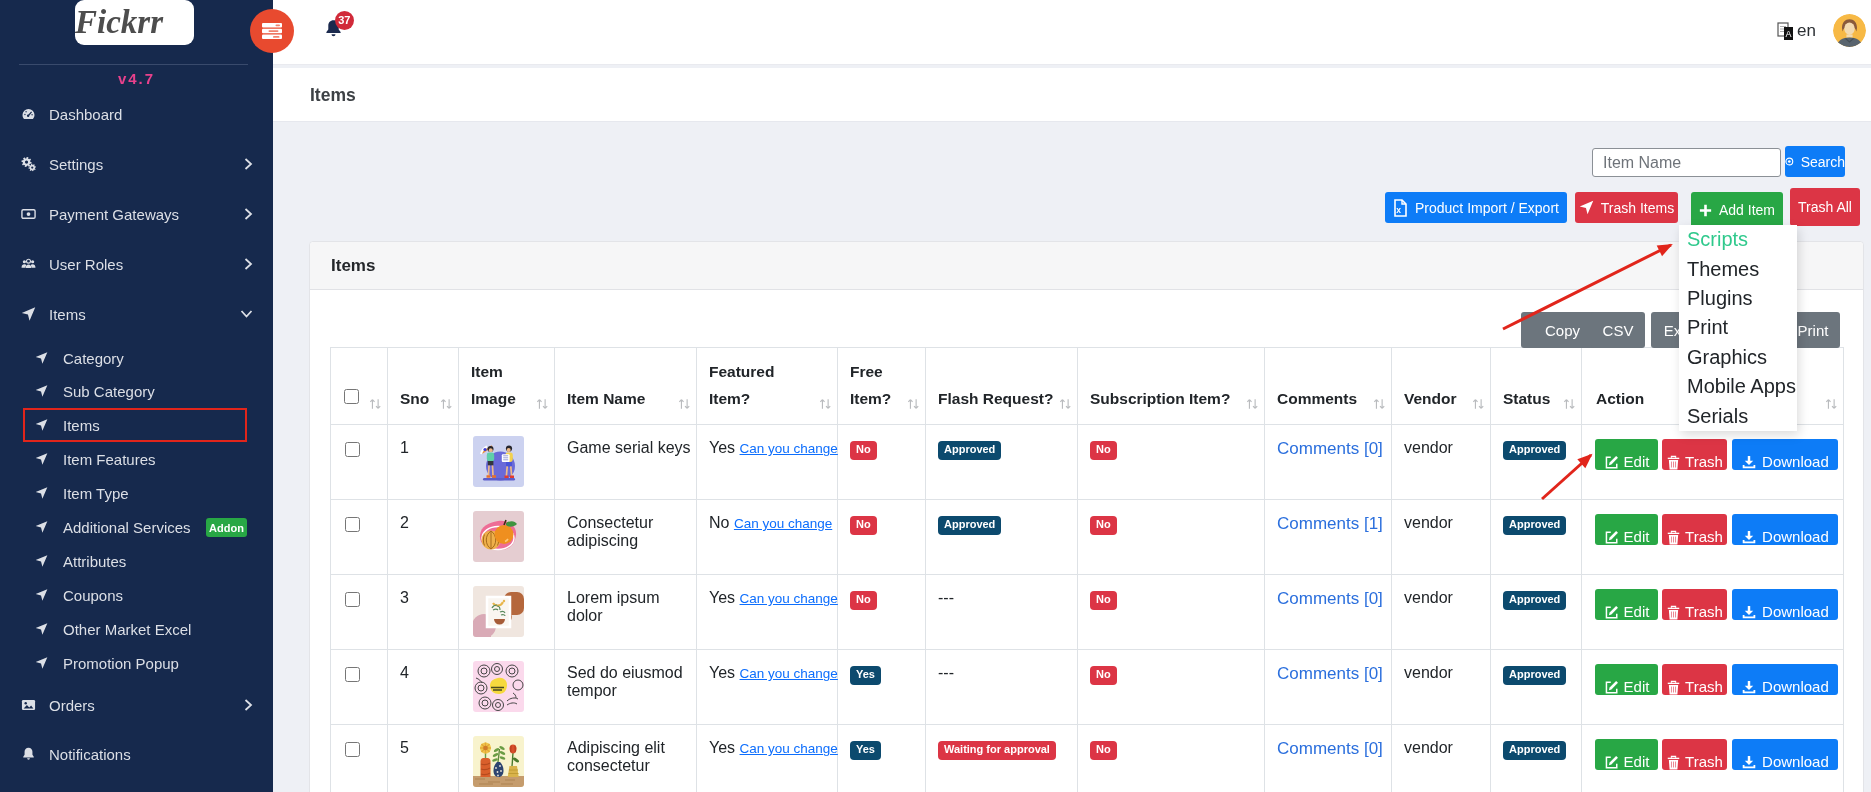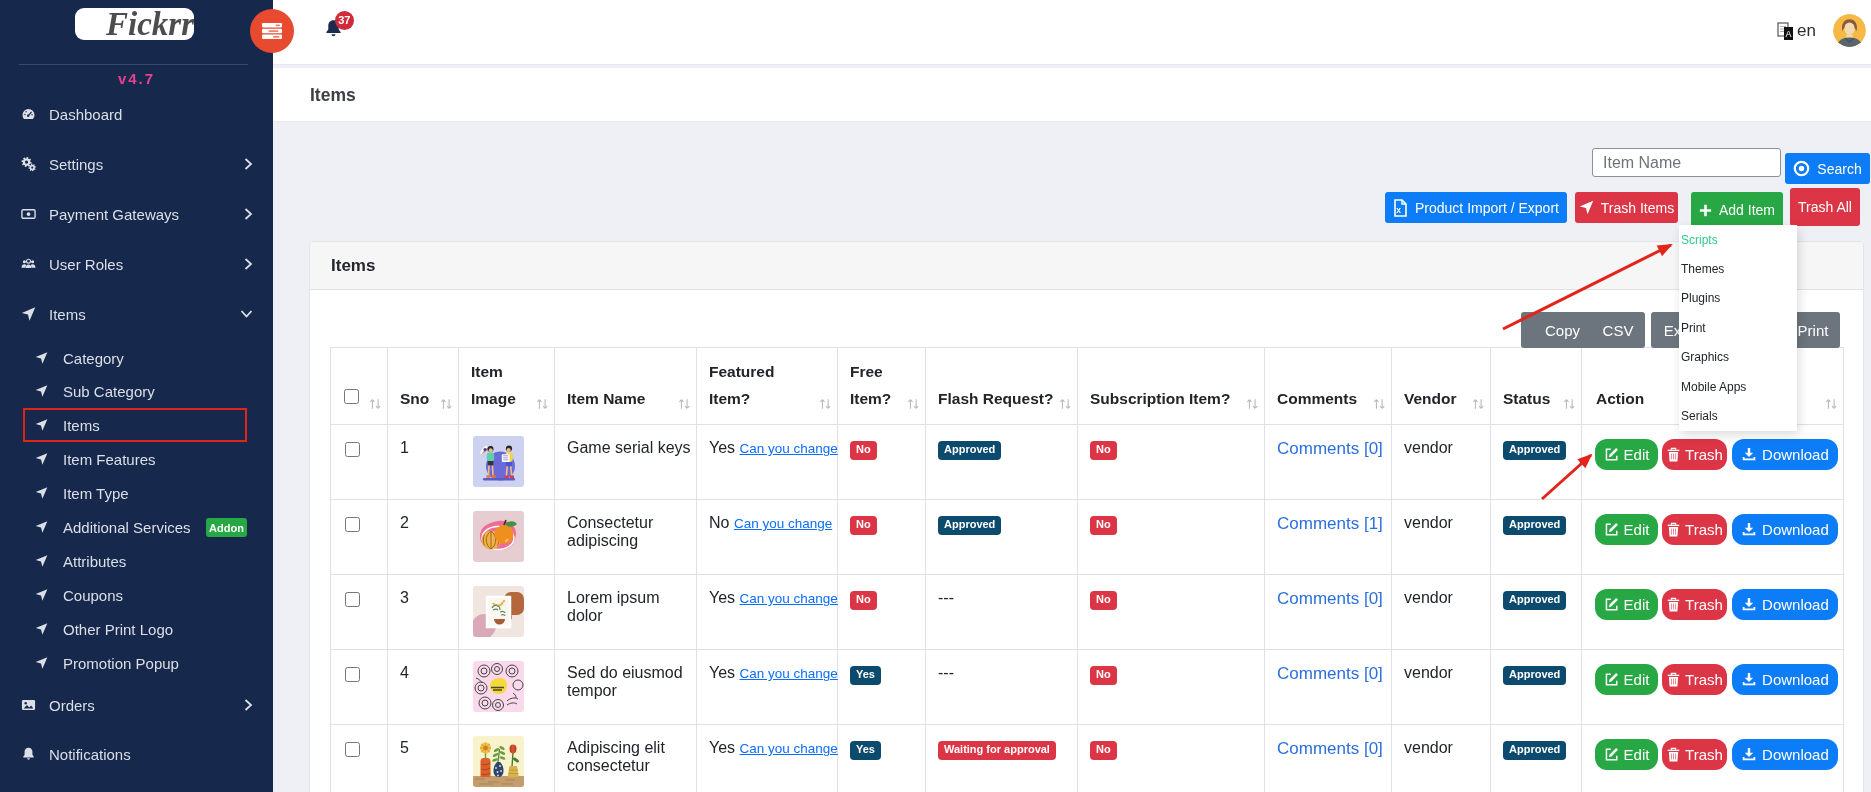--- a/index.html
+++ b/index.html
@@ -1,20 +1,20 @@
 <!DOCTYPE html>
 <html><head>
 <meta charset="utf-8">
 <style>
 *{box-sizing:border-box;margin:0;padding:0}
 html,body{width:1871px;height:792px;overflow:hidden}
 body{font-family:"Liberation Sans",sans-serif;background:#eef0f5;position:relative;color:#212529}
 
 .sidebar{position:absolute;left:0;top:0;width:273px;height:792px;background:#16294d;z-index:5}
-.logo{position:absolute;left:75px;top:8px;width:119px;height:32px;background:#fff;border-radius:9px;display:flex;align-items:center;justify-content:flex-end}
+.logo{position:absolute;left:75px;top:0;width:119px;height:45px;background:#fff;border-radius:9px;display:flex;align-items:center;justify-content:flex-start}
 .logo span{font-family:"Liberation Serif",serif;font-style:italic;font-weight:bold;font-size:33px;color:#4d4d4d}
 .sdiv{position:absolute;left:19px;top:64px;width:229px;height:1px;background:#394a6c}
 .ver{position:absolute;left:0;top:70px;width:273px;text-align:center;color:#e8418c;font-size:15px;font-weight:bold;letter-spacing:2px}
 .mi{position:absolute;left:0;width:273px;height:34px;color:#dcdfe6;font-size:15px}
 .mi .ic{position:absolute;left:21px;top:50%;transform:translateY(-50%);width:15px;height:15px}
 .mi .t{position:absolute;left:49px;top:50%;transform:translateY(-50%);white-space:nowrap}
 .mi .ch{position:absolute;right:20px;top:50%;transform:translateY(-50%)}
 .smi{position:absolute;left:0;width:273px;height:34px;color:#dcdfe6;font-size:15px}
 .smi .ic{position:absolute;left:35px;top:50%;transform:translateY(-50%);width:13px;height:13px}
 .smi .t{position:absolute;left:63px;top:50%;transform:translateY(-50%);white-space:nowrap}
@@ -28,48 +28,48 @@
 .lang{position:absolute;left:1777px;top:21px;display:flex;align-items:center;gap:3px;font-size:17px;color:#2b2f33;z-index:6}
 .avatar{position:absolute;left:1833px;top:14px;width:33px;height:33px;border-radius:50%;overflow:hidden;z-index:6}
 
 .titlebar{position:absolute;left:273px;top:68px;width:1598px;height:54px;background:#fff;border-bottom:1px solid #e6e8ee;z-index:3}
 .titlebar h1{position:absolute;left:37px;top:50%;transform:translateY(-50%);font-size:17.5px;font-weight:bold;color:#3d4145}
 
 .srch{position:absolute;left:1592px;top:148px;width:189px;height:29px;border:1px solid #8b9096;border-radius:3px;padding:0 10px;font-size:16px;font-family:"Liberation Sans",sans-serif;color:#495057;background:#fff;z-index:3}
 .srch::placeholder{color:#6e7379}
 .btn{display:flex;align-items:center;justify-content:center;gap:7px;color:#fff;border-radius:3px;font-size:14px;white-space:nowrap;z-index:3}
 .b-blue{background:#0d7cf7}.b-red{background:#dc3545}.b-green{background:#28a745}.b-gray{background:#6c757d}
-.bsearch{position:absolute;left:1785px;top:153px;width:85px;height:31px}
+.bsearch{position:absolute;left:1785px;top:146px;width:60px;height:31px}
 .bpie{position:absolute;left:1385px;top:192px;width:182px;height:31px}
 .btrashitems{position:absolute;left:1575px;top:192px;width:103px;height:31px}
 .badditem{position:absolute;left:1691px;top:192px;width:92px;height:36px}
 .btrashall{position:absolute;left:1790px;top:188px;width:70px;height:38px}
 
 .card{position:absolute;left:309px;top:241px;width:1555px;height:560px;background:#fff;border:1px solid #e3e4e8;border-radius:4px 4px 0 0;z-index:2}
 .cardhead{height:48px;background:#f6f6f7;border-bottom:1px solid #e1e2e6;border-radius:4px 4px 0 0;display:flex;align-items:center;padding-left:21px;font-size:17px;font-weight:bold;color:#24272b}
 .expbtn{position:absolute;top:70px;height:36px;font-size:15px}
 
 table{position:absolute;left:20px;top:105px;width:1513px;border-collapse:collapse;table-layout:fixed}
 th,td{border:1px solid #dee2e6;font-size:17px;text-align:left;position:relative}
 th{height:77px;font-weight:bold;color:#212529;padding:0 12px 12px;vertical-align:bottom;line-height:27px;font-size:15.5px}
 td{height:75px;vertical-align:top;padding:14px 12px 0;font-size:16px}
 td:nth-child(4){padding-right:4px}
 .sort{position:absolute;right:4px;bottom:13px}
 .badge{display:inline-block;padding:3.5px 6px 4.5px;border-radius:4px;color:#fff;font-weight:bold;font-size:11px;line-height:1}
 .bg-r{background:#dc3545}.bg-g{background:#0c4a6e}
 .cyc{color:#0d6efd;text-decoration:underline;font-size:13.5px}
 .comm{color:#2b6fdd;font-size:17px}
-.abtn{display:inline-flex;align-items:center;justify-content:center;gap:5px;height:31px;border-radius:12px;color:#fff;font-size:15px;vertical-align:top}
+.abtn{display:inline-flex;align-items:flex-end;justify-content:center;gap:5px;height:31px;border-radius:3px;color:#fff;font-size:15px;vertical-align:top}
 .itemimg{width:51px;height:51px;border-radius:3px;display:block}
 input[type=checkbox]{width:15px;height:15px;margin:0}
 td:nth-child(5),td:nth-child(9){white-space:nowrap}
 .wfa{white-space:nowrap}
 
 .dropdown{position:absolute;left:1679px;top:225px;width:118px;height:206px;background:#fff;box-shadow:2px 4px 10px rgba(0,0,0,.14);z-index:20;display:flex;flex-direction:column}
-.dropdown div{height:29.4px;display:flex;align-items:center;padding-left:2px;font-size:12px;color:#212529}
+.dropdown div{height:29.4px;display:flex;align-items:center;padding-left:8px;font-size:20px;color:#212529}
 .dropdown div.grn{color:#2fc98c}
 .overlay{position:absolute;left:0;top:0;width:1871px;height:792px;z-index:30;pointer-events:none}
 </style>
 </head>
 <body>
 <aside class="sidebar">
   <div class="logo">
       <span>Fickrr</span>
     </div>
   <div class="sdiv"></div>
@@ -173,21 +173,21 @@
   <div class="smi" style="top:544px">
       <svg class="ic" viewBox="0 0 16 16">
         <path d="M15.2.8 9.1 15.2 7.4 8.6.8 6.9z" fill="#dcdfe6"></path>
       </svg>
       <span class="t">Attributes</span>
     </div>
   <div class="smi" style="top:612px">
       <svg class="ic" viewBox="0 0 16 16">
         <path d="M15.2.8 9.1 15.2 7.4 8.6.8 6.9z" fill="#dcdfe6"></path>
       </svg>
-      <span class="t">Other Print Logo</span>
+      <span class="t">Other Market Excel</span>
     </div>
   <div class="smi" style="top:646px">
       <svg class="ic" viewBox="0 0 16 16">
         <path d="M15.2.8 9.1 15.2 7.4 8.6.8 6.9z" fill="#dcdfe6"></path>
       </svg>
       <span class="t">Promotion Popup</span>
     </div>
   <div class="redbox"></div>
   <div class="addon">Addon</div>
   <div class="mi" style="top:688px">

